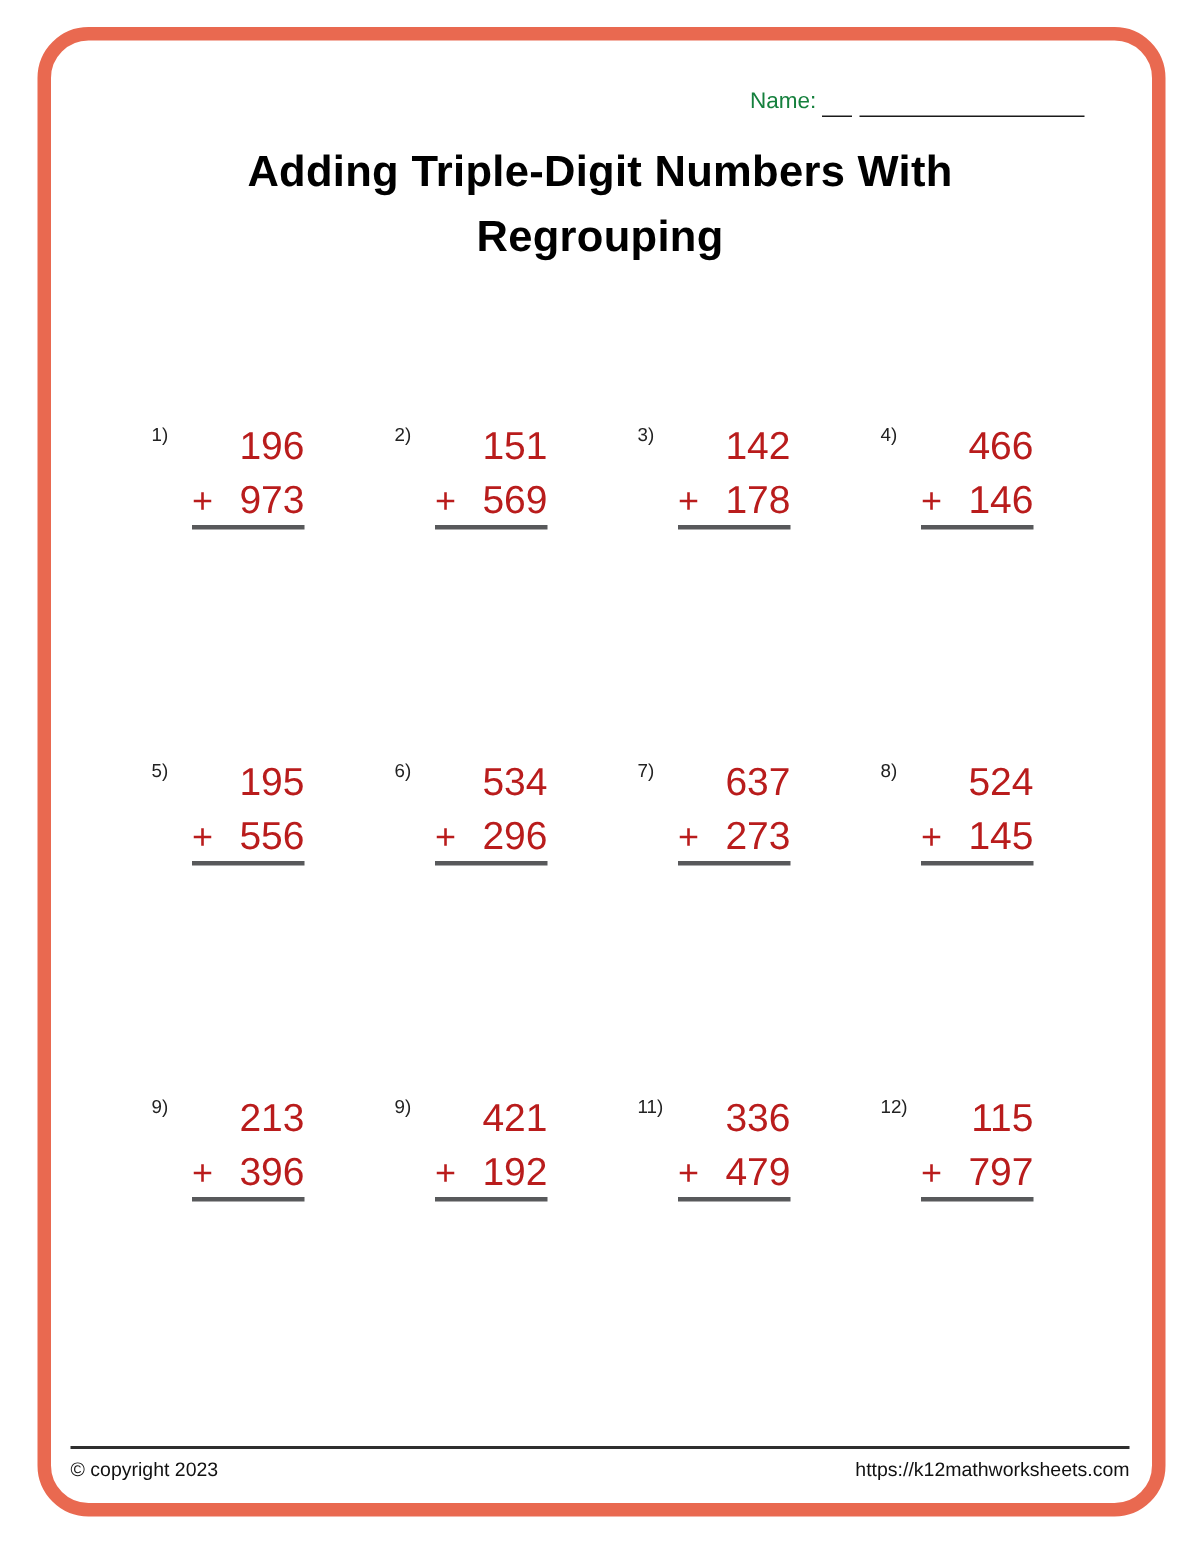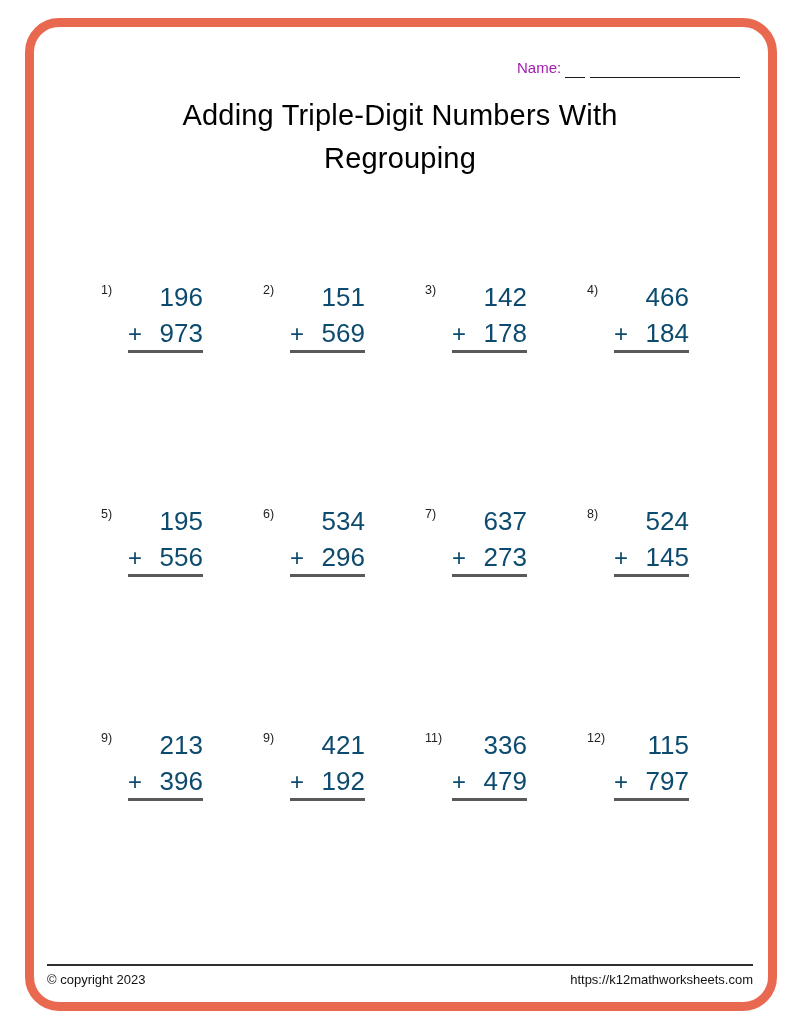--- a/index.html
+++ b/index.html
@@ -17,34 +17,34 @@
     position: absolute;
     left: 25px; top: 18px;
     width: 752px; height: 993px;
     border: 9px solid var(--accent);
     border-radius: 34px;
     background: #fff;
   }
   
   .name-row {
     position: absolute;
-    left: 517px; top: 58px;
+    left: 500px; top: 58px;
     display: flex; align-items: flex-end;
-    font-size: 15px; color: #a21caf;
+    font-size: 15px; color: #15803d;
   }
   .name-row .lbl { line-height: 20px; margin-right: 4px; }
   .name-seg { border-bottom: 1.6px solid #1a1a1a; height: 19px; }
   .name-seg.s1 { width: 20px; margin-right: 5px; }
   .name-seg.s2 { width: 150px; }
   
   .title {
     position: absolute;
     left: 120px; top: 94px; width: 560px;
     text-align: center;
-    font-size: 29px; font-weight: normal;
+    font-size: 29px; font-weight: bold;
     line-height: 43px;
     color: #000;
     letter-spacing: 0.2px;
   }
   
   .instruction {
     position: absolute;
     left: 100px; top: 215px;
     font-size: 14.5px; color: #161616;
     letter-spacing: 0.1px;
@@ -53,21 +53,21 @@
   .grid {
     position: absolute;
     left: 101px; top: 282px;
     display: grid;
     grid-template-columns: repeat(4, 102px);
     column-gap: 60px;
     row-gap: 154px;
   }
   .problem { display: flex; align-items: flex-start; height: 70px; }
   .pnum { font-size: 12.5px; width: 27px; flex: 0 0 27px; line-height: 15px; padding-top: 1px; color: #222; }
-  .work { width: 75px; font-size: 26px; color: #0c4a6e; }
+  .work { width: 75px; font-size: 26px; color: #b91c1c; }
   .top-addend { text-align: right; line-height: 30px; height: 30px; }
   .addend-row {
     display: flex; justify-content: space-between; align-items: baseline;
     line-height: 30px; height: 30px; margin-top: 6px;
   }
   .plus { font-size: 24px; }
   .ansline { border-bottom: 3px solid #58595b; margin-top: 2px; width: 100%; }
   
   .footer {
     position: absolute;
@@ -132,21 +132,21 @@
         <div class="ansline"></div>
       </div>
     </div>
 
     <div class="problem">
       <span class="pnum">4)</span>
       <div class="work">
         <div class="top-addend">466</div>
         <div class="addend-row">
           <span class="plus">+</span>
-          <span>184</span>
+          <span>146</span>
         </div>
         <div class="ansline"></div>
       </div>
     </div>
 
     <div class="problem">
       <span class="pnum">5)</span>
       <div class="work">
         <div class="top-addend">195</div>
         <div class="addend-row">

